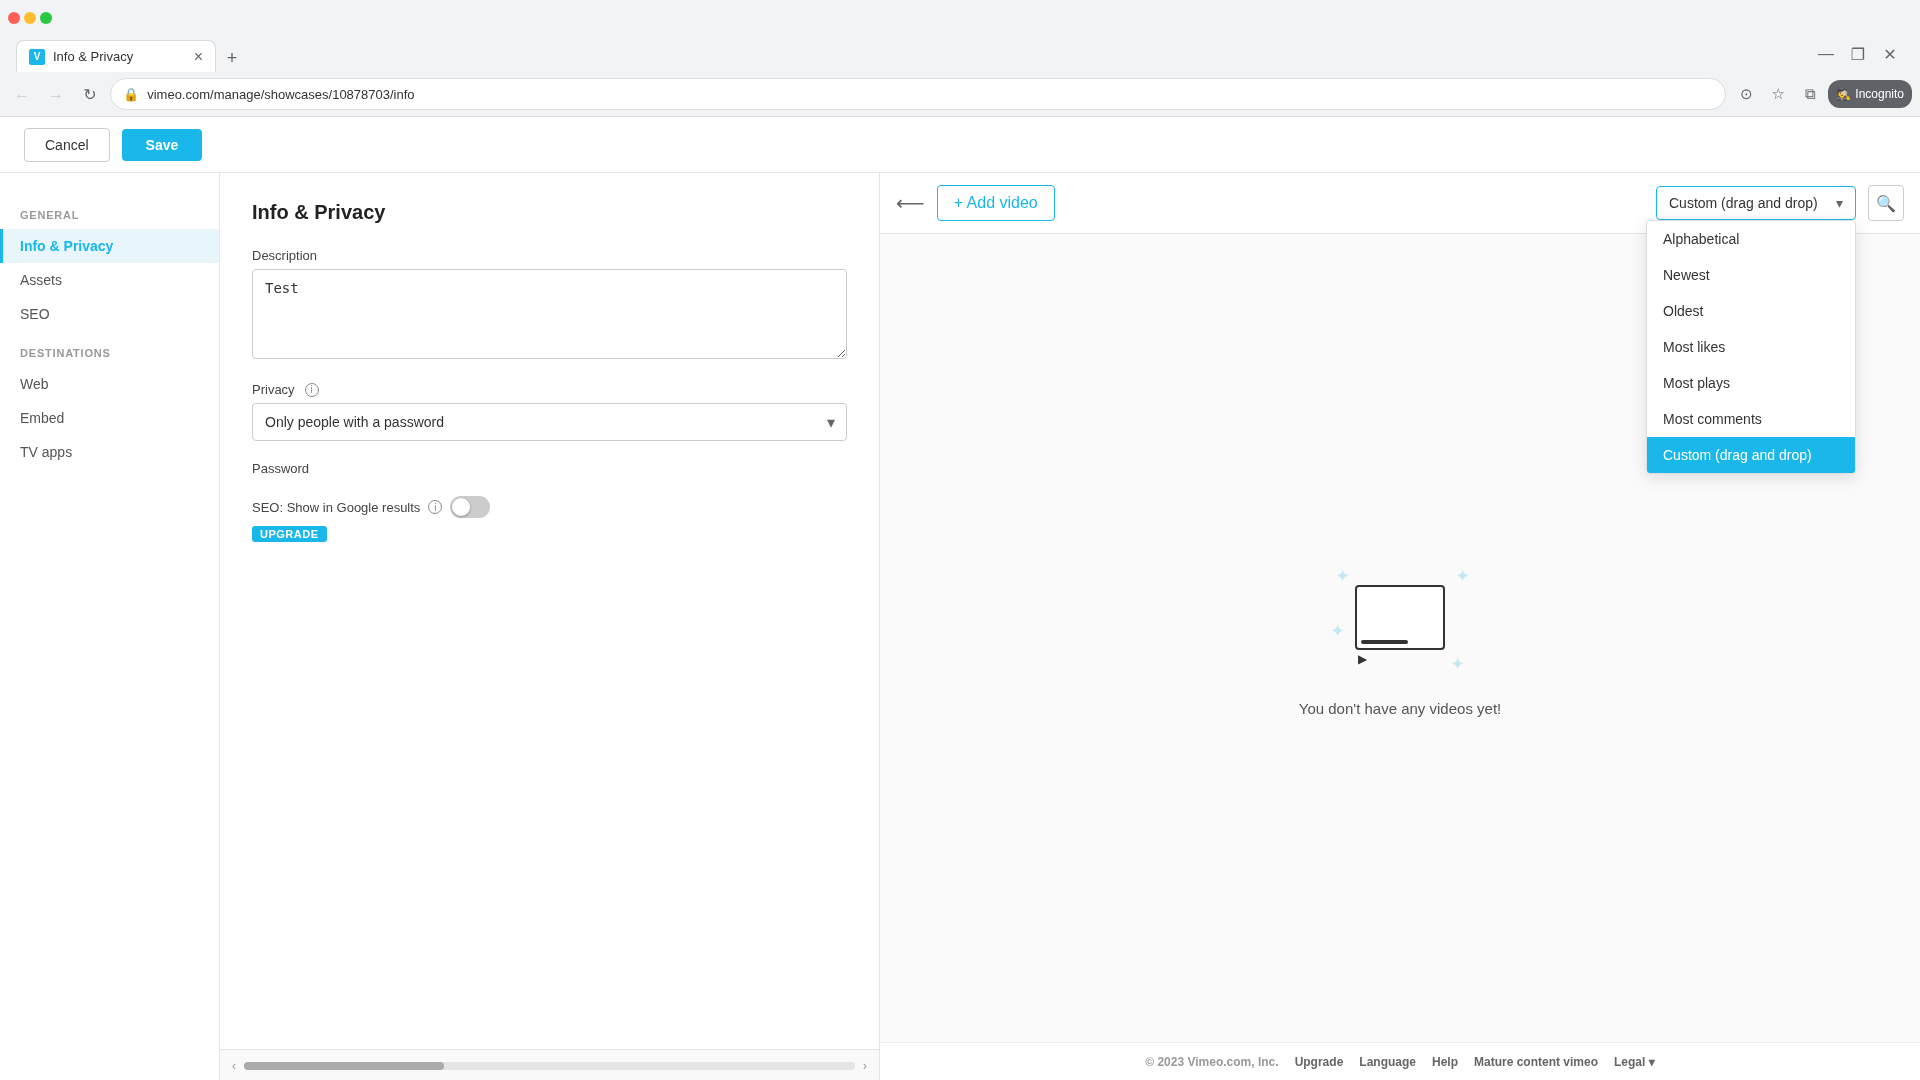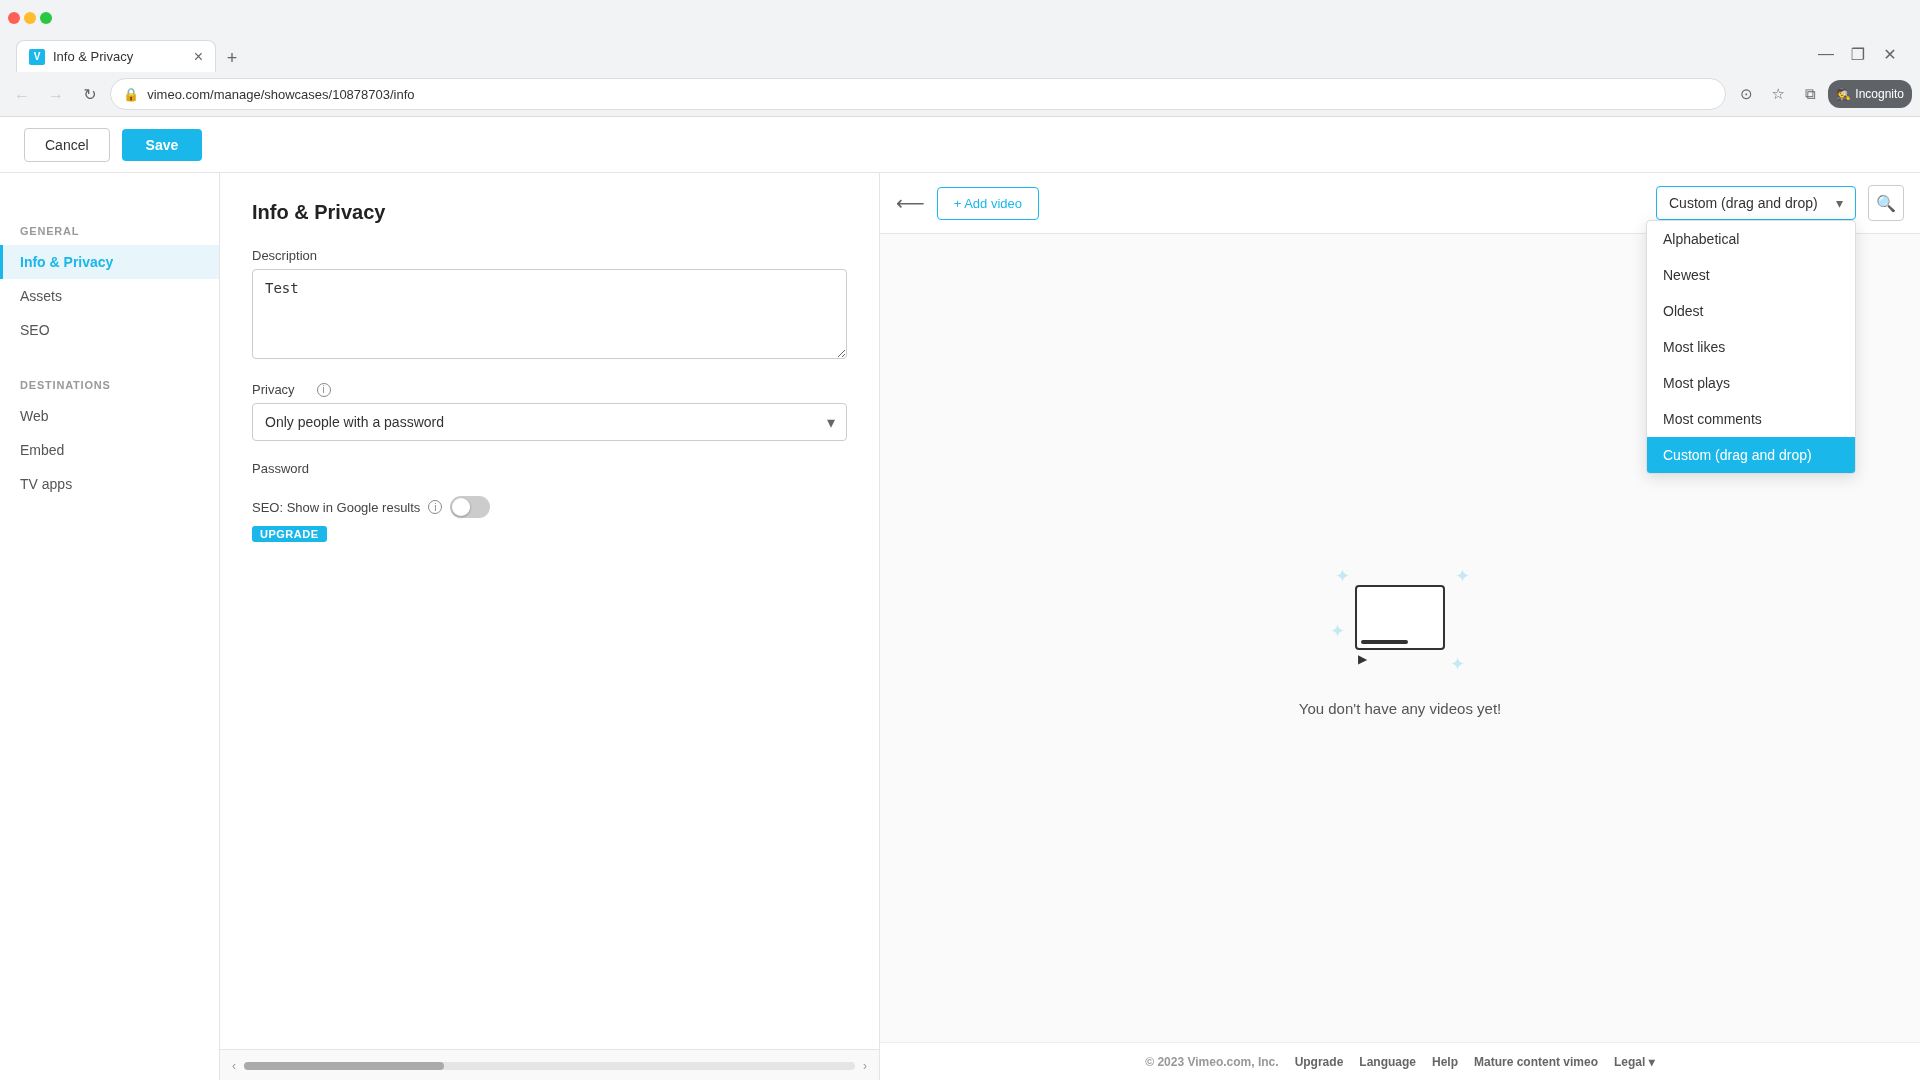--- a/index.html
+++ b/index.html
@@ -32,37 +32,37 @@
     .app-layout { display: flex; flex-direction: column; height: calc(1080px - 116px); }
     .app-topbar { height: 56px; display: flex; align-items: center; justify-content: flex-start; padding: 0 24px; border-bottom: 1px solid #e5e5e5; background: #fff; }
     .topbar-actions { display: flex; gap: 12px; align-items: center; }
     .btn-cancel { padding: 8px 20px; border: 1px solid #ccc; background: #fff; border-radius: 4px; cursor: pointer; font-size: 14px; color: #333; }
     .btn-save { padding: 8px 24px; background: #1ab7ea; color: white; border: none; border-radius: 4px; cursor: pointer; font-size: 14px; font-weight: 600; }
 
     .app-body { display: flex; flex: 1; overflow: hidden; }
 
     
     .sidebar { width: 220px; background: #fff; border-right: 1px solid #e5e5e5; padding: 20px 0; flex-shrink: 0; }
-    .sidebar-section-label { font-size: 11px; font-weight: 700; color: #999; text-transform: uppercase; letter-spacing: 0.8px; padding: 8px 20px; margin-top: 24px; }
+    .sidebar-section-label { font-size: 11px; font-weight: 700; color: #999; text-transform: uppercase; letter-spacing: 0.8px; padding: 8px 20px; margin-top: 8px; }
     .sidebar-item { padding: 9px 20px; cursor: pointer; color: #555; font-size: 14px; border-radius: 0; }
     .sidebar-item.active { background: #e8f5fb; color: #1ab7ea; font-weight: 600; border-left: 3px solid #1ab7ea; padding-left: 17px; }
 
     
     .main-content { display: flex; flex: 1; overflow: hidden; }
 
     
     .form-panel { width: 660px; flex-shrink: 0; border-right: 1px solid #e5e5e5; overflow-y: auto; position: relative; }
     .form-panel-inner { padding: 28px 32px; }
     .form-panel-title { font-size: 20px; font-weight: 700; color: #222; margin-bottom: 24px; }
     .form-group { margin-bottom: 20px; }
     .form-label { font-size: 13px; color: #444; margin-bottom: 6px; display: block; }
     .form-input { width: 100%; padding: 10px 12px; border: 1px solid #ccc; border-radius: 4px; font-size: 14px; color: #333; background: #fff; }
     .form-textarea { width: 100%; padding: 10px 12px; border: 1px solid #ccc; border-radius: 4px; font-size: 14px; color: #333; background: #fff; resize: vertical; min-height: 90px; }
 
-    .privacy-label { display: flex; align-items: center; gap: 22px; font-size: 13px; color: #444; margin-bottom: 6px; }
+    .privacy-label { display: flex; align-items: center; gap: 10px; font-size: 13px; color: #444; margin-bottom: 6px; }
     .info-icon { width: 14px; height: 14px; border-radius: 50%; border: 1.5px solid #888; display: inline-flex; align-items: center; justify-content: center; font-size: 10px; color: #888; cursor: help; }
     .form-select-wrapper { position: relative; }
     .form-select { width: 100%; padding: 10px 36px 10px 12px; border: 1px solid #ccc; border-radius: 4px; font-size: 14px; color: #333; appearance: none; background: #fff; cursor: pointer; }
     .select-arrow { position: absolute; right: 12px; top: 50%; transform: translateY(-50%); color: #666; pointer-events: none; font-size: 16px; }
 
     .seo-row { display: flex; align-items: center; gap: 8px; margin-bottom: 4px; }
     .seo-label { font-size: 13px; color: #444; }
     .toggle { width: 40px; height: 22px; border-radius: 11px; background: #ccc; position: relative; cursor: pointer; transition: background 0.2s; }
     .toggle.off { background: #ccc; }
     .toggle-knob { width: 18px; height: 18px; border-radius: 50%; background: #fff; position: absolute; top: 2px; left: 2px; transition: left 0.2s; box-shadow: 0 1px 3px rgba(0,0,0,0.3); }
@@ -70,21 +70,21 @@
     .panel-scroll-indicator { position: absolute; bottom: 0; left: 0; right: 0; height: 32px; background: #f9f9f9; border-top: 1px solid #e5e5e5; display: flex; align-items: center; padding: 0 12px; }
     .hscroll-track { flex: 1; height: 8px; background: #e5e5e5; border-radius: 4px; }
     .hscroll-thumb { width: 200px; height: 8px; background: #aaa; border-radius: 4px; }
     .footer { text-align: center; padding: 12px; font-size: 12px; color: #999; border-top: 1px solid #eee; background: #fff; display: flex; justify-content: center; gap: 16px; font-weight: bold; }
     .footer a { color: #666; text-decoration: none; }
 
     
     .video-panel { flex: 1; background: #fafafa; display: flex; flex-direction: column; overflow: hidden; position: relative; }
     .video-panel-toolbar { display: flex; align-items: center; padding: 12px 16px; gap: 12px; border-bottom: 1px solid #e5e5e5; background: #fff; }
     .back-btn { cursor: pointer; color: #666; font-size: 20px; display: flex; align-items: center; }
-    .add-video-btn { display: flex; align-items: center; gap: 6px; padding: 8px 16px; border: 1px solid #1ab7ea; border-radius: 4px; color: #1ab7ea; cursor: pointer; font-size: 13px; background: #fff; }
+    .add-video-btn { display: flex; align-items: center; gap: 6px; padding: 8px 16px; border: 1px solid #1ab7ea; border-radius: 4px; color: #1ab7ea; cursor: pointer; font-size: 16px; background: #fff; }
     .sort-dropdown-wrapper { margin-left: auto; position: relative; }
     .sort-dropdown-btn { display: flex; align-items: center; gap: 8px; padding: 8px 12px; border: 1px solid #1ab7ea; border-radius: 4px; cursor: pointer; font-size: 14px; color: #333; background: #fff; min-width: 200px; }
     .sort-dropdown-btn .arrow { color: #666; margin-left: auto; }
     .search-btn { width: 36px; height: 36px; border: 1px solid #ccc; border-radius: 4px; display: flex; align-items: center; justify-content: center; cursor: pointer; background: #fff; color: #666; font-size: 16px; }
 
     .dropdown-menu { position: absolute; top: 100%; right: 0; background: #fff; border: 1px solid #ddd; border-radius: 4px; box-shadow: 0 4px 16px rgba(0,0,0,0.12); z-index: 100; min-width: 210px; overflow: hidden; }
     .dropdown-item { padding: 10px 16px; cursor: pointer; font-size: 14px; color: #333; }
     .dropdown-item.selected { background: #1ab7ea; color: #fff; }
 
     .video-empty-state { display: flex; flex-direction: column; align-items: center; justify-content: center; flex: 1; gap: 20px; }

